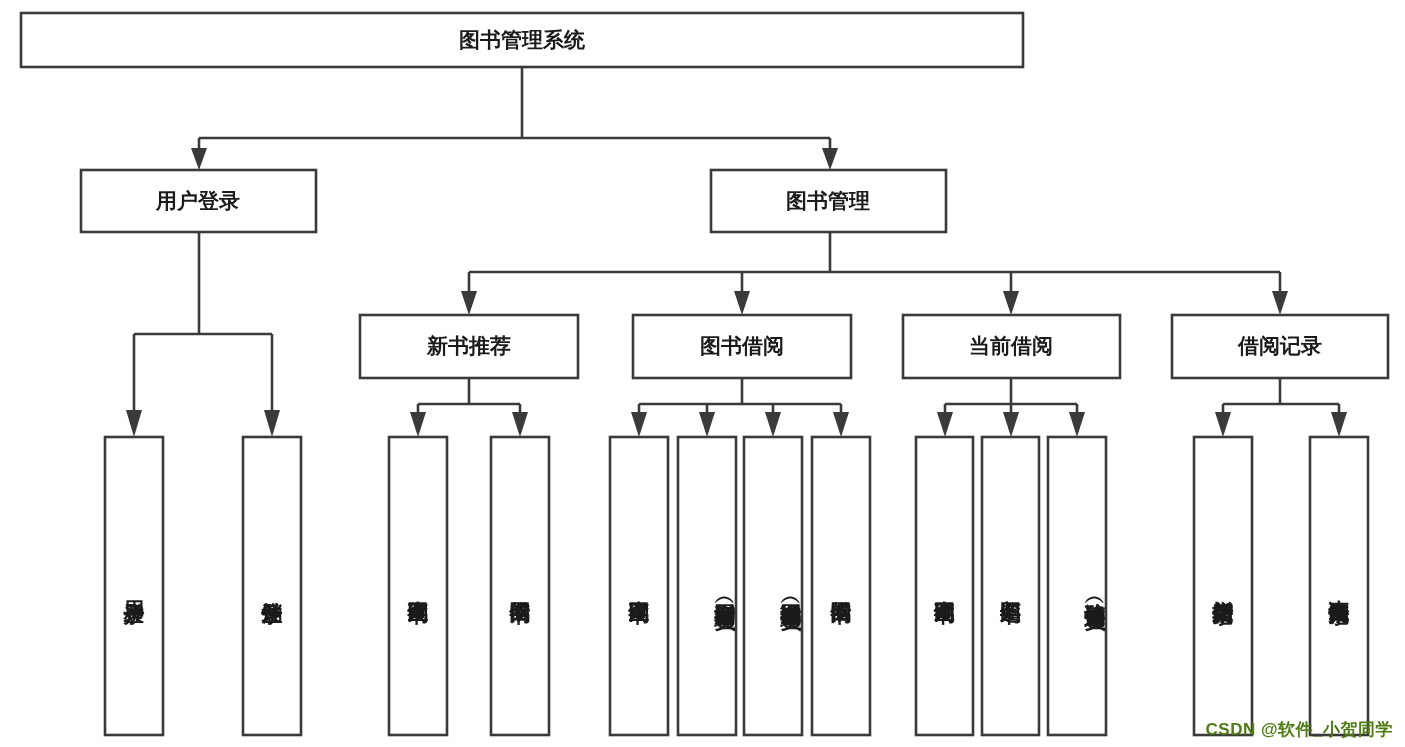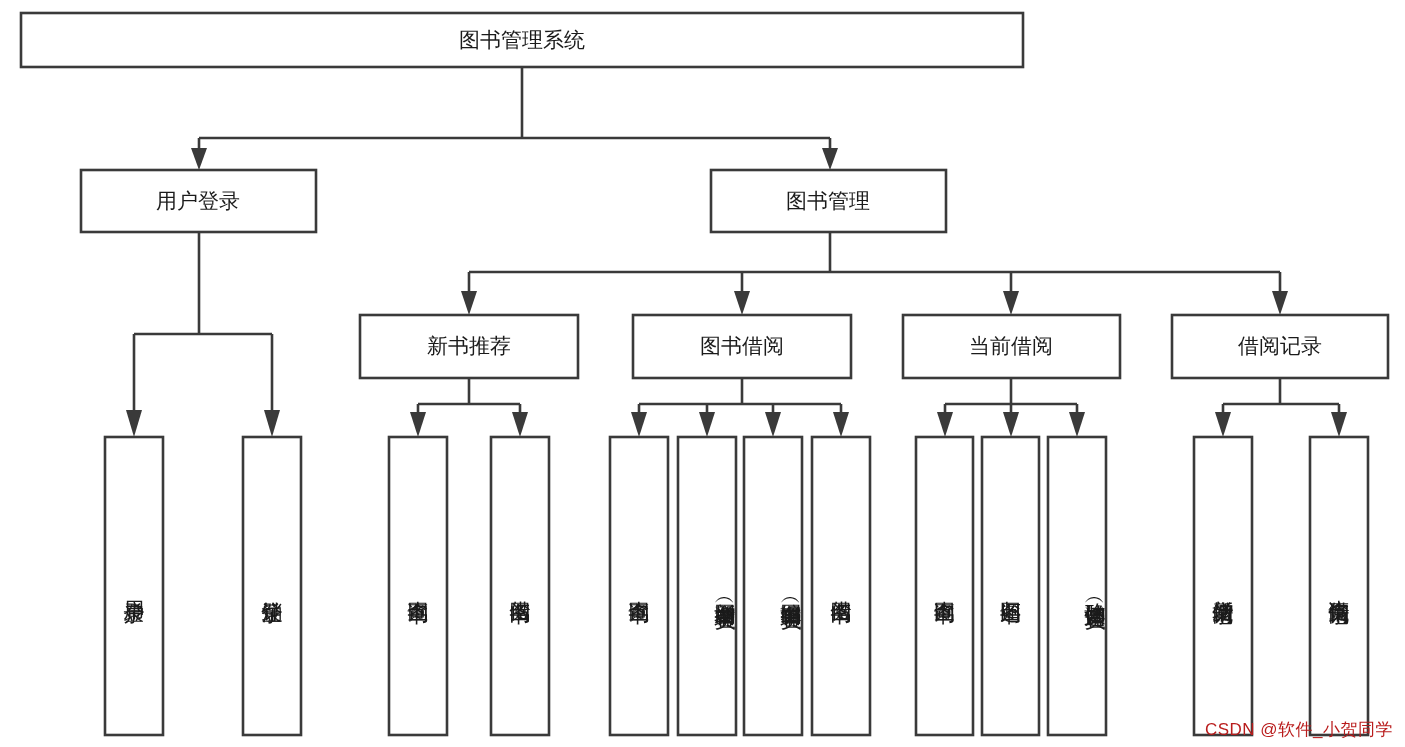--- a/index.html
+++ b/index.html
@@ -11,20 +11,21 @@
     width: 1405px;
     height: 747px;
     font-family: "Liberation Sans", "DejaVu Sans", sans-serif;
     overflow: hidden;
   }
   #diagram-root {
     position: relative;
     width: 1405px;
     height: 747px;
     background: #ffffff;
+    font-weight: bold;
   }
   svg.canvas {
     position: absolute;
     left: 0;
     top: 0;
     width: 1405px;
     height: 747px;
   }
   .node-box {
     fill: #ffffff;
@@ -64,21 +65,21 @@
     text-align: center;
     pointer-events: none;
     user-select: none;
   }
   .watermark {
     position: absolute;
     right: 12px;
     bottom: 6px;
     font-family: "Liberation Sans", "DejaVu Sans", sans-serif;
     font-size: 17px;
-    color: #b91c1c;
+    color: #4d7c0f;
     letter-spacing: 0.5px;
     white-space: nowrap;
   }
 </style>
 </head>
 <body>
 
 <div id="diagram-root">
 
   <svg class="canvas" viewBox="0 0 1405 747">

